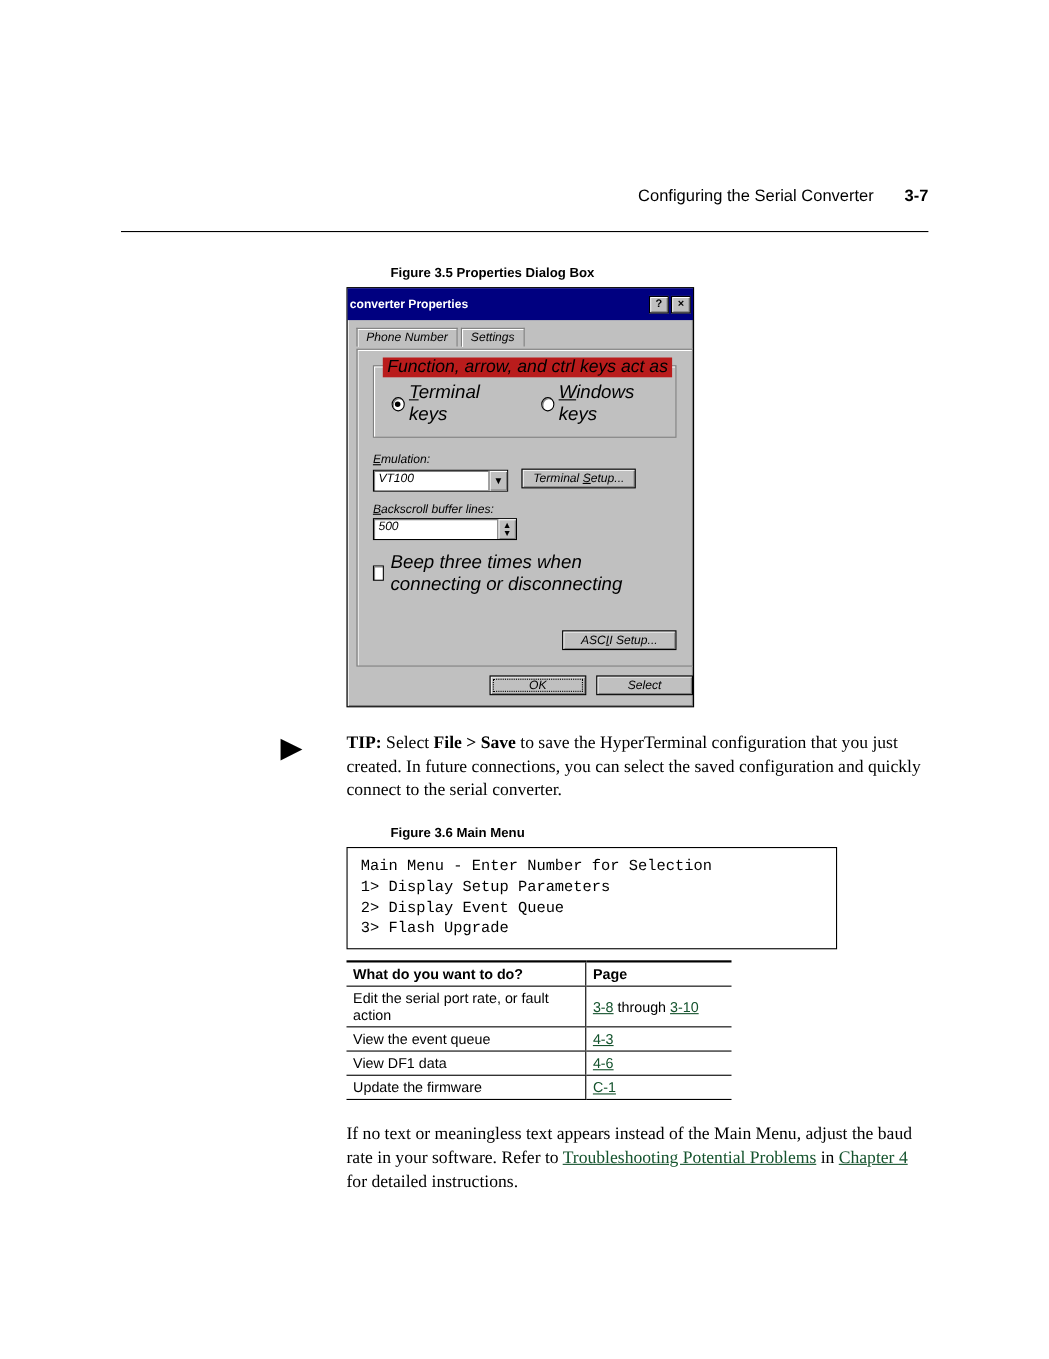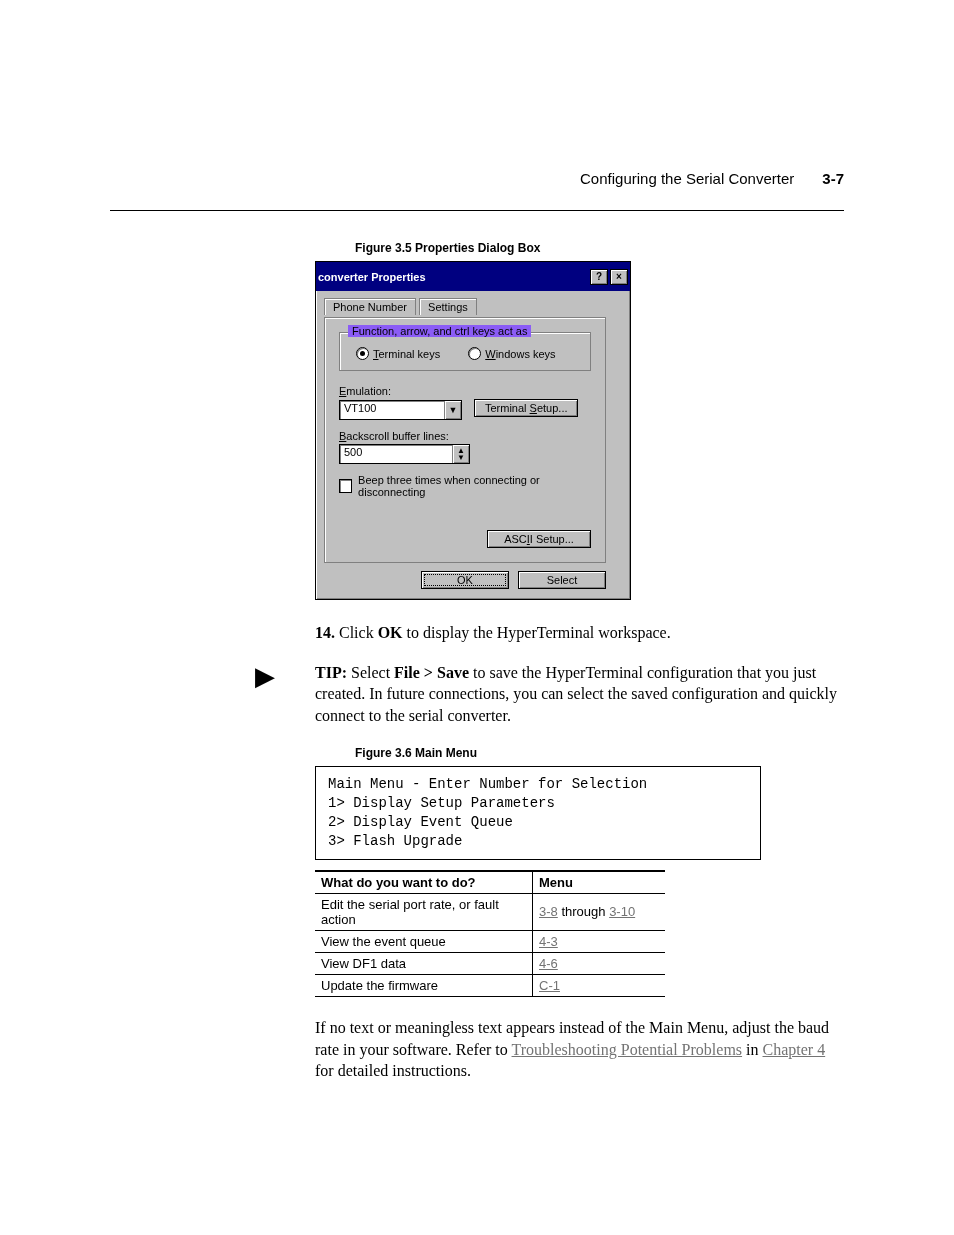--- a/index.html
+++ b/index.html
@@ -63,21 +63,21 @@
     background: #c0c0c0;
     border: 1px solid #000;
     box-shadow: inset 1px 1px 0 #fff, inset -1px -1px 0 #808080;
     margin-left: 2px;
     font-family: Arial, sans-serif;
     font-size: 10px; font-weight: bold;
     color: #000;
     display: flex; align-items: center; justify-content: center;
     line-height: 1;
   }
-  .dlg-body { padding: 6px 24px 10px 8px; }
+  .dlg-body { padding: 6px 0 10px 8px; font-style: italic; }
   .tabs { position: relative; height: 20px; }
   .tab {
     display: inline-block;
     padding: 2px 8px;
     border: 1px solid #808080;
     border-bottom: none;
     background: #c0c0c0;
     box-shadow: inset 1px 1px 0 #fff;
     position: relative;
     top: 1px;
@@ -94,36 +94,36 @@
   .groupbox {
     border: 1px solid #808080;
     box-shadow: inset 1px 1px 0 #fff;
     padding: 14px 10px 10px 10px;
     margin: 4px 0 14px 0;
     position: relative;
   }
   .groupbox .legend {
     position: absolute;
     top: -8px; left: 8px;
-    background: #8b5cf6;
+    background: #b91c1c;
     padding: 0 4px;
-    font-size: 11px;
+    font-size: 16px;
   }
   .radios { display: flex; gap: 28px; padding-left: 6px; }
   .radio { display: flex; align-items: center; gap: 4px; }
   .radio .dot {
     width: 11px; height: 11px; border-radius: 50%;
     border: 1px solid #000; background: #fff;
     box-shadow: inset 1px 1px 0 #808080;
     display: flex; align-items: center; justify-content: center;
   }
   .radio.selected .dot::after {
     content: ""; width: 5px; height: 5px; background: #000; border-radius: 50%;
   }
-  .lbl { font-size: 11px; }
+  .lbl { font-size: 17px; }
   .und { text-decoration: underline; }
   .row { margin-bottom: 10px; }
   .field-label { margin-bottom: 2px; }
   .combo, .spin {
     display: inline-flex; align-items: stretch;
     border: 1px solid #000;
     background: #fff;
     box-shadow: inset 1px 1px 0 #808080;
     height: 18px;
   }
@@ -202,21 +202,21 @@
     padding: 3px 6px;
   }
   table.ref th + th, table.ref td + td {
     border-left: 1px solid #000;
     width: 120px;
   }
   table.ref td {
     border-bottom: 1px solid #000;
     padding: 3px 6px;
   }
-  a.xref { color: #737373; text-decoration: underline; }
+  a.xref { color: #14532d; text-decoration: underline; }
   .para { font-size: 16px; line-height: 1.35; }
 </style>
 </head>
 <body>
 
 <div class="page">
 
   <div class="running-head">
     <span class="title">Configuring the Serial Converter</span>
     <span class="pgnum">3-7</span>
@@ -285,44 +285,41 @@
           </div>
         </div>
 
         <div class="dlg-footer">
           <span class="winbtn default">OK</span>
           <span class="winbtn">Select</span>
         </div>
       </div>
     </div>
 
-    <p class="step">
-      <b>14.</b><span> Click </span><b>OK</b><span> to display the HyperTerminal workspace.</span>
-    </p>
 
     <div class="tip-row">
       <div class="tip-icon">▶</div>
       <div class="tip-text">
         <b>TIP:</b><span>  Select </span><b>File &gt; Save</b><span> to save the HyperTerminal configuration that you just created. In future connections, you can select the saved configuration and quickly connect to the serial converter.</span>
       </div>
     </div>
 
 
     <p class="fig-caption">Figure 3.6   Main Menu</p>
 
     <div class="term">Main Menu - Enter Number for Selection
 1&gt; Display Setup Parameters
 2&gt; Display Event Queue
 3&gt; Flash Upgrade</div>
 
     <table class="ref">
       <tbody>
           <tr>
         <th>What do you want to do?</th>
-        <th>Menu</th>
+        <th>Page</th>
       </tr>
       <tr>
         <td>Edit the serial port rate, or fault action</td>
         <td><a class="xref">3-8</a><span> through </span><a class="xref">3-10</a></td>
       </tr>
       <tr>
         <td>View the event queue</td>
         <td><a class="xref">4-3</a></td>
       </tr>
       <tr>

